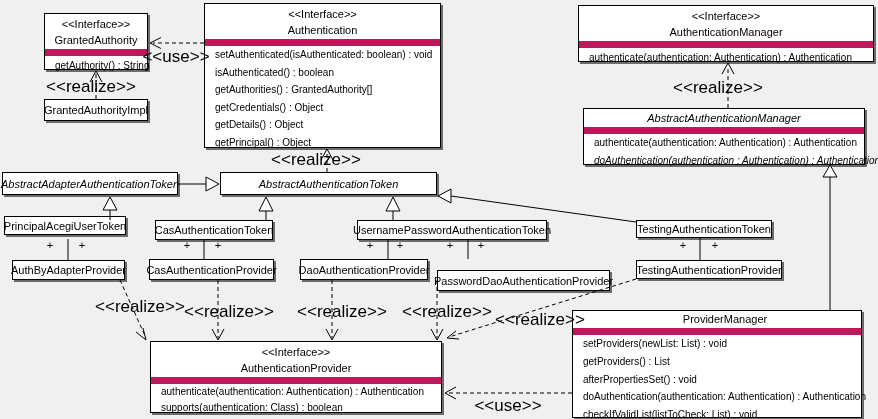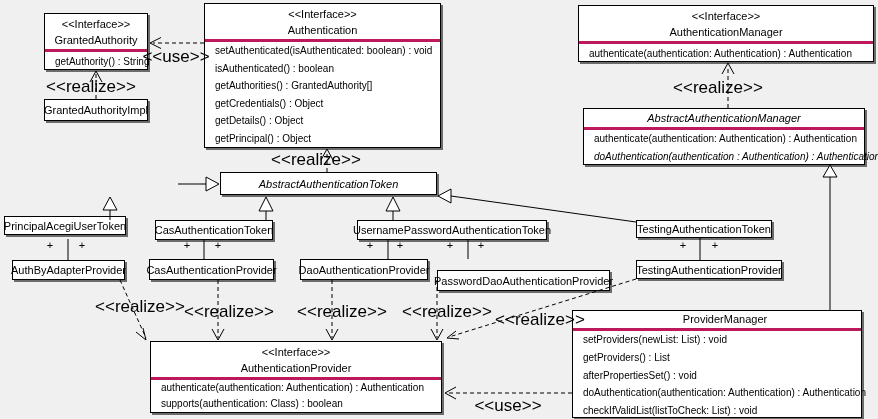--- a/index.html
+++ b/index.html
@@ -7,21 +7,21 @@
     position:relative; width:878px; height:419px;
     background:#f0f0f0; overflow:hidden;
     font-family:"Liberation Sans", sans-serif; color:#000;
   }
   .box {
     position:absolute; box-sizing:border-box;
     background:#fff; border:1px solid #000;
     box-shadow:2px 2px 0 rgba(0,0,0,0.55);
   }
   .box.one { display:flex; align-items:center; justify-content:center; }
-  .hdr { border-bottom:3px solid #be185d; text-align:center; overflow:visible; }
+  .hdr { border-bottom:7px solid #be185d; text-align:center; overflow:visible; }
   .stereo { font-size:11px; line-height:16px; padding-top:2px; white-space:nowrap; }
   .cname  { font-size:11px; line-height:17px; white-space:nowrap; }
   .one .cname { line-height:normal; }
   .it { font-style:italic; }
   .m { font-size:10px; white-space:nowrap; padding-left:10px; overflow:visible; }
   .ga  .m { line-height:19px; }
   .auth .m { line-height:17.5px; }
   .am  .m { line-height:19px; }
   .aam .m { line-height:18px; }
   .aam .hdr .cname { line-height:18px; }
@@ -77,20 +77,23 @@
   </div>
 
   <div class="box aam" style="left:583px;top:108px;width:282px;height:57px">
     <div class="hdr">
       <div class="cname it">AbstractAuthenticationManager</div>
     </div>
     <div class="m">authenticate(authentication: Authentication) : Authentication</div>
     <div class="m it">doAuthentication(authentication : Authentication) : Authentication</div>
   </div>
 
+  <div class="box one" style="left:2px;top:172px;width:176px;height:23px">
+    <span class="cname it">AbstractAdapterAuthenticationToken</span>
+  </div>
 
   <div class="box one" style="left:220px;top:172px;width:217px;height:23px">
     <span class="cname it">AbstractAuthenticationToken</span>
   </div>
 
   <div class="box one" style="left:4px;top:216px;width:122px;height:19px">
     <span class="cname">PrincipalAcegiUserToken</span>
   </div>
 
   <div class="box one" style="left:12px;top:260px;width:113px;height:20px">

